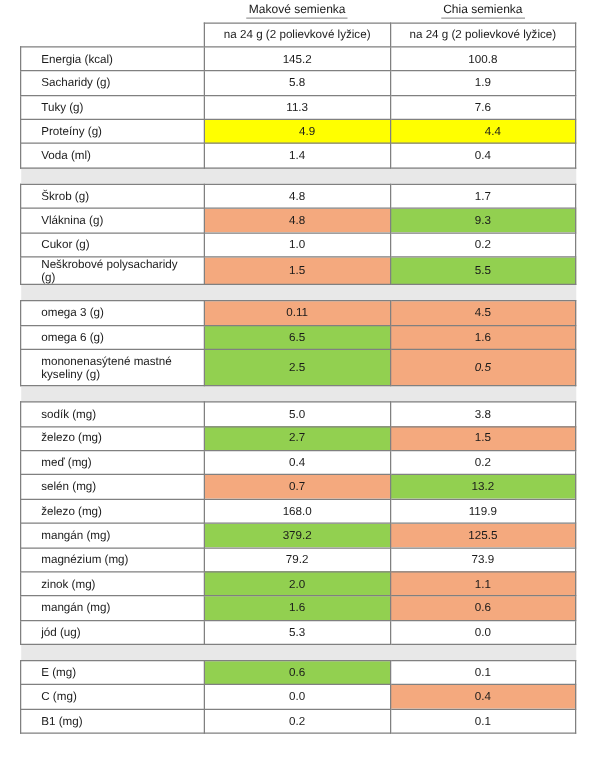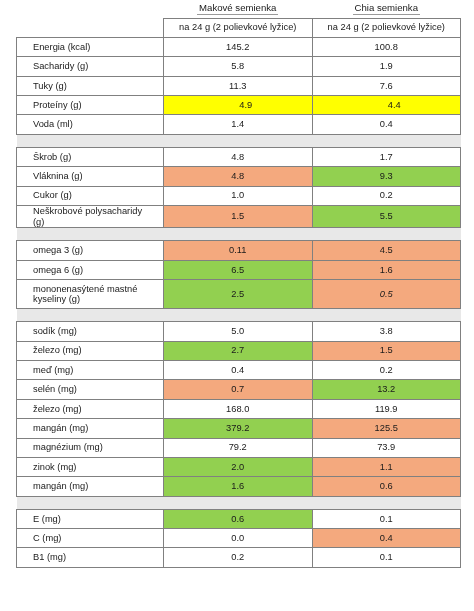--- a/index.html
+++ b/index.html
@@ -220,20 +220,25 @@
         <tr class="data">
           <td class="lbl">zinok (mg)</td>
           <td class="f-green">2.0</td>
           <td class="f-orange">1.1</td>
         </tr>
         <tr class="data">
           <td class="lbl">mangán (mg)</td>
           <td class="f-green">1.6</td>
           <td class="f-orange">0.6</td>
         </tr>
+        <tr class="data">
+          <td class="lbl">jód (ug)</td>
+          <td>5.3</td>
+          <td>0.0</td>
+        </tr>
         <tr class="sep">
           <td colspan="3"></td>
         </tr>
         <tr class="data">
           <td class="lbl">E (mg)</td>
           <td class="f-green">0.6</td>
           <td>0.1</td>
         </tr>
         <tr class="data">
           <td class="lbl">C (mg)</td>

